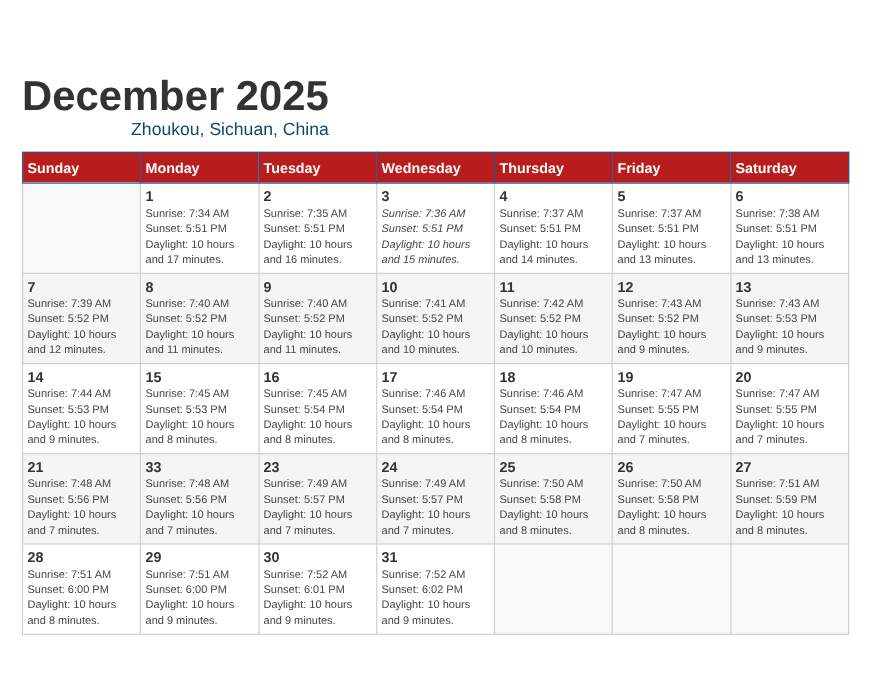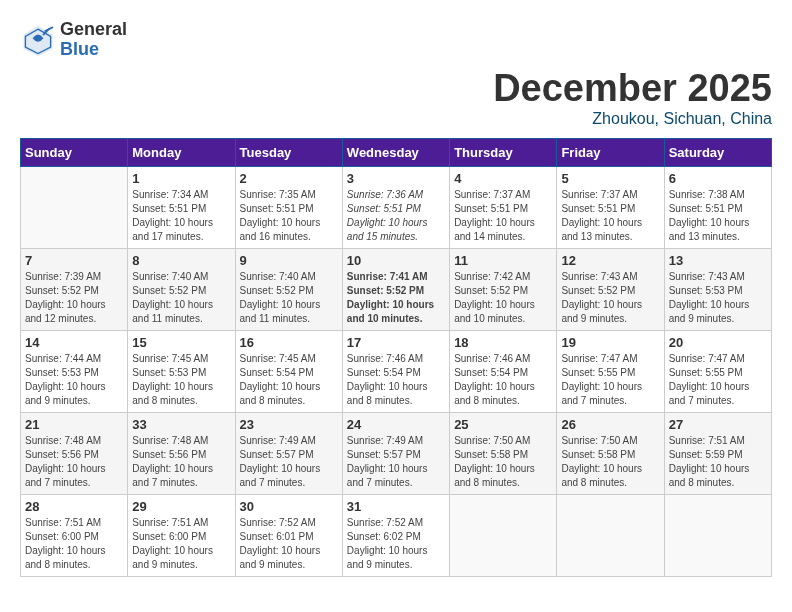--- a/index.html
+++ b/index.html
@@ -53,21 +53,21 @@
     .location {
       font-size: 16px;
       color: #0c4a6e;
     }
     .calendar {
       width: 100%;
       border-collapse: collapse;
       font-size: 11px;
     }
     .calendar th {
-      background: #4c1d95;
+      background: #b91c1c;
       color: #fff;
       padding: 6px 4px;
       text-align: left;
       font-size: 13px;
       font-weight: bold;
       border: 1px solid #1a5a9a;
     }
     .calendar td {
       border: 1px solid #ccc;
       vertical-align: top;
@@ -90,33 +90,20 @@
       background: #f9f9f9;
     }
     .row-alt td {
       background: #f5f5f5;
     }
   </style>
 </head>
 <body>
 
 <div class="header">
-  <div class="logo">
-    <svg class="logo-icon" viewBox="0 0 40 40" xmlns="http://www.w3.org/2000/svg">
-      <polygon points="20,4 36,14 36,30 20,38 4,30 4,14" fill="#2a6db5" opacity="0.15"></polygon>
-      <polygon points="20,8 34,16 34,28 20,35 6,28 6,16" fill="none" stroke="#2a6db5" stroke-width="1.5"></polygon>
-      <path d="M14,18 Q20,10 26,18 Q20,26 14,18Z" fill="#2a6db5"></path>
-      <path d="M26,14 L32,8" stroke="#2a6db5" stroke-width="2" stroke-linecap="round"></path>
-      <path d="M28,10 L36,6" stroke="#2a6db5" stroke-width="2" stroke-linecap="round"></path>
-    </svg>
-    <div class="logo-text">
-      <span class="logo-general">General</span>
-      <span class="logo-blue">Blue</span>
-    </div>
-  </div>
   <div class="title-block">
     <div class="month-title">December 2025</div>
     <div class="location">Zhoukou, Sichuan, China</div>
   </div>
 </div>
 
 <table class="calendar">
   <thead>
     <tr>
     <th>Sunday</th>
@@ -191,21 +178,21 @@
         </td>
         <td>
           <div class="day-number">9</div>
           <div class="day-info" style="white-space: pre-line;">Sunrise: 7:40 AM
 Sunset: 5:52 PM
 Daylight: 10 hours
 and 11 minutes.</div>
         </td>
         <td>
           <div class="day-number">10</div>
-          <div class="day-info" style="white-space: pre-line; font-weight: bold;">Sunrise: 7:41 AM
+          <div class="day-info" style="white-space: pre-line;">Sunrise: 7:41 AM
 Sunset: 5:52 PM
 Daylight: 10 hours
 and 10 minutes.</div>
         </td>
         <td>
           <div class="day-number">11</div>
           <div class="day-info" style="white-space: pre-line;">Sunrise: 7:42 AM
 Sunset: 5:52 PM
 Daylight: 10 hours
 and 10 minutes.</div>

